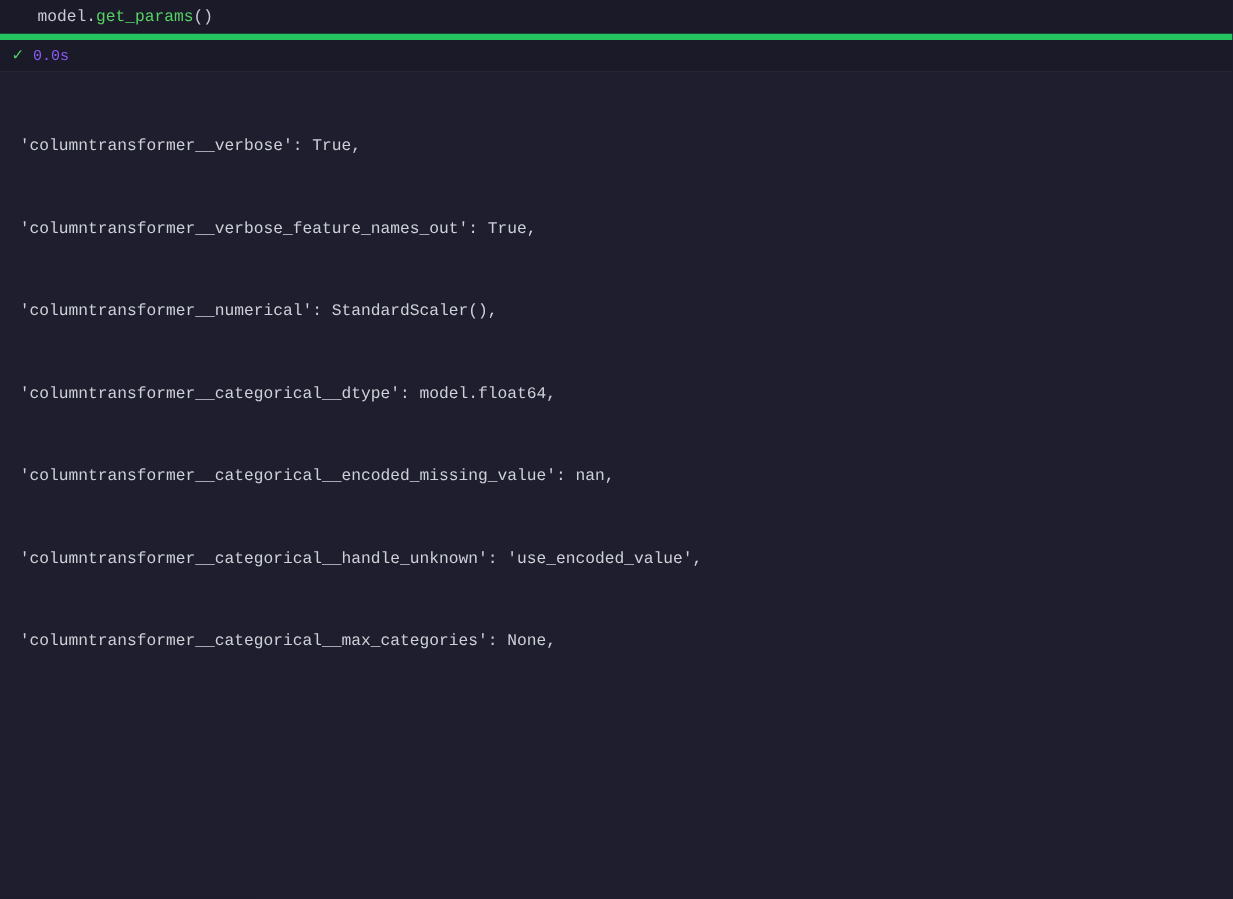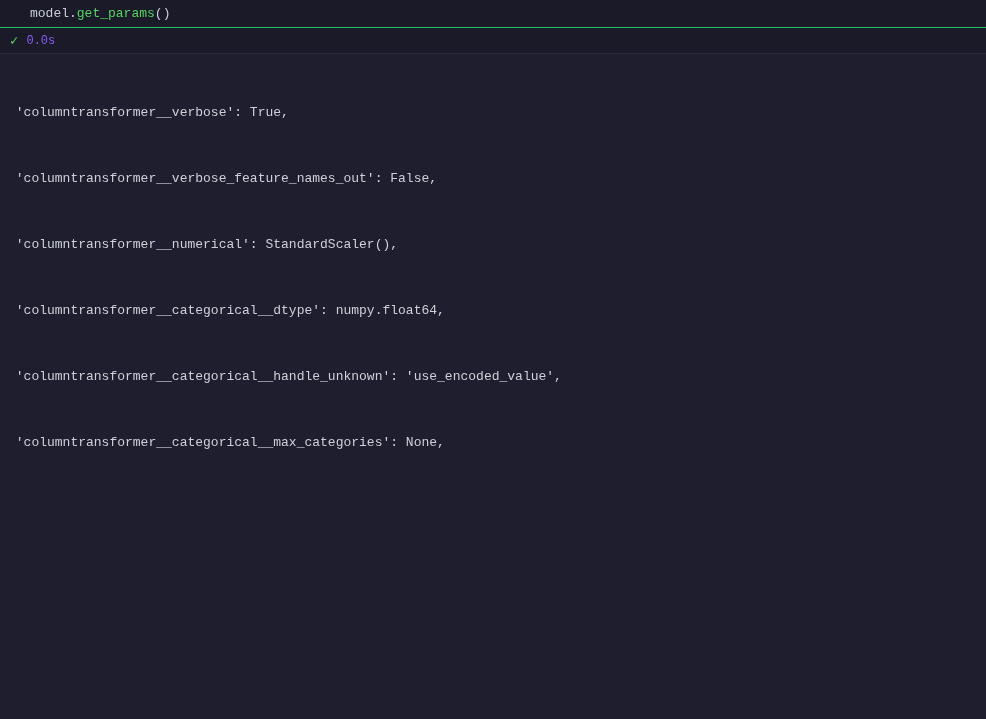--- a/index.html
+++ b/index.html
@@ -12,21 +12,21 @@
       font-family: 'Consolas', 'Monaco', 'Courier New', monospace;
       font-size: 13px;
       color: #c8ccd4;
       width: 986px;
       height: 719px;
       overflow: hidden;
     }
     .cell-header {
       background: #1a1a28;
       padding: 6px 30px 6px 30px;
-      border-bottom: 1px solid #22c55e;
+      border-bottom: 5px solid #22c55e;
     }
     .code-line {
       white-space: pre;
       color: #c8ccd4;
     }
     .code-line .method {
       color: #56d364;
     }
     .code-line .punct {
       color: #c8ccd4;
@@ -67,23 +67,24 @@
   <div class="code-line"><span>model.</span><span class="method">get_params</span><span class="punct">()</span></div>
 </div>
 
 <div class="status-bar">
   <span class="check-icon">✓</span>
   <span class="exec-time">0.0s</span>
 </div>
 
 <div class="output-area">
   <div class="output-line"> 'columntransformer__verbose': True,</div>
-  <div class="output-line"> 'columntransformer__verbose_feature_names_out': False,</div>
+  <div class="output-line"> 'columntransformer__verbose_feature_names_out': True,</div>
   <div class="output-line"> 'columntransformer__numerical': StandardScaler(),</div>
-  <div class="output-line"> 'columntransformer__categorical__dtype': numpy.float64,</div>
+  <div class="output-line"> 'columntransformer__categorical__dtype': model.float64,</div>
+  <div class="output-line"> 'columntransformer__categorical__encoded_missing_value': nan,</div>
   <div class="output-line"> 'columntransformer__categorical__handle_unknown': 'use_encoded_value',</div>
   <div class="output-line"> 'columntransformer__categorical__max_categories': None,</div>
   
   
   
   
   
   
   
   

